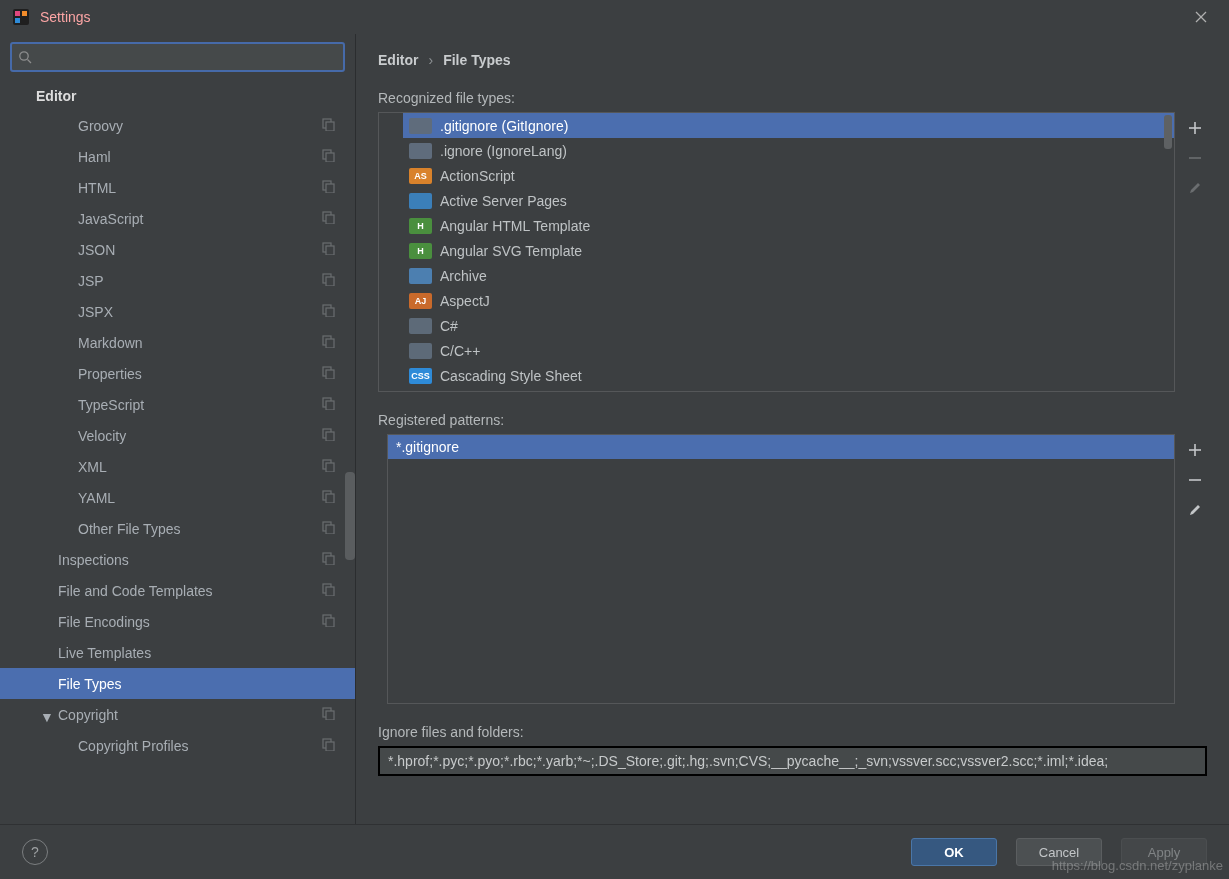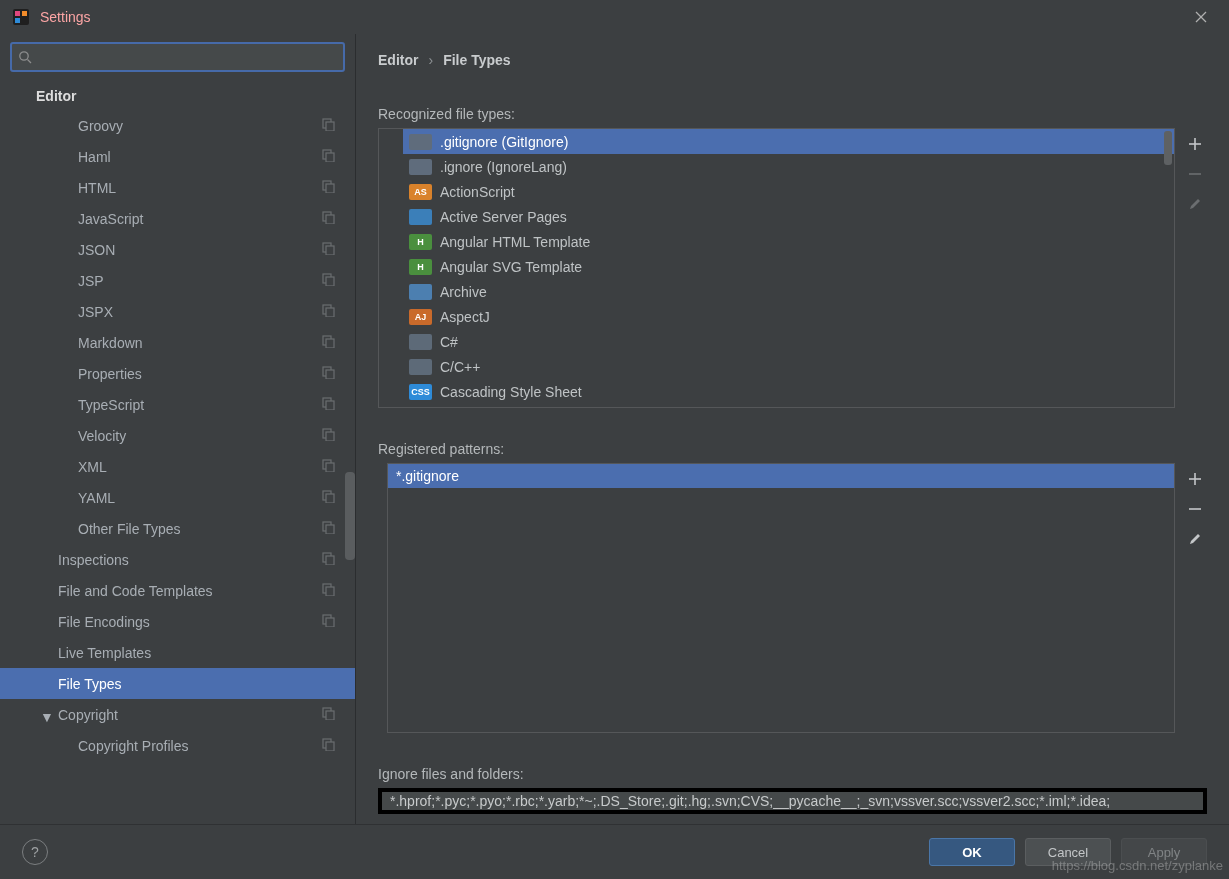--- a/index.html
+++ b/index.html
@@ -91,21 +91,21 @@
     flex: 1;
     padding: 18px 22px 10px 22px;
     display: flex; flex-direction: column;
     position: relative;
   }
   .breadcrumb {
     display: flex; align-items: center; gap: 10px;
     color: #c9ccce; font-weight: 600; margin-bottom: 22px;
   }
   .breadcrumb .sep { color: #8d9194; font-weight: 400; }
-  .section-label { color: #b4b8ba; margin-bottom: 6px; margin-top: 16px; }
+  .section-label { color: #b4b8ba; margin-bottom: 6px; }
   .listbox-row { display: flex; gap: 8px; }
   .listbox {
     flex: 1;
     background: #3c3f41;
     border: 1px solid #555759;
     overflow: hidden;
     position: relative;
   }
   .ft-list { height: 280px; }
   .list-item {
@@ -139,41 +139,41 @@
   .pattern-list { height: 270px; margin-left: 9px; }
   .pattern-item {
     height: 24px; display: flex; align-items: center;
     padding: 0 8px; color: #fff;
   }
   .pattern-item.selected { background: #4b6eaf; }
   .spacer { height: 20px; }
   .ignore-input {
     width: 100%; height: 30px;
     background: #45494a;
-    border: 4px solid #000000;
+    border: 2px solid #000000;
     color: #c7cacb;
     padding: 0 8px;
     font-size: 14px;
     outline: none;
   }
   .footer {
     position: absolute; left: 0; right: 0; bottom: 0;
     height: 55px;
     border-top: 1px solid #2f3133;
     display: flex; align-items: center;
     padding: 0 22px;
     background: #3c3f41;
   }
   .help-btn {
     width: 26px; height: 26px; border-radius: 13px;
     border: 1.5px solid #7b7e80;
     display: flex; align-items: center; justify-content: center;
     color: #9ea1a3; cursor: pointer;
   }
-  .footer .btns { margin-left: auto; display: flex; gap: 10px; }
+  .footer .btns { margin-left: auto; display: flex; gap: 19px; }
   .btn {
     min-width: 86px; height: 28px;
     border: 1px solid #5b5e60;
     background: #4c5052;
     color: #c3c6c8;
     border-radius: 3px;
     display: flex; align-items: center; justify-content: center;
     cursor: pointer;
     font-size: 13px;
   }

